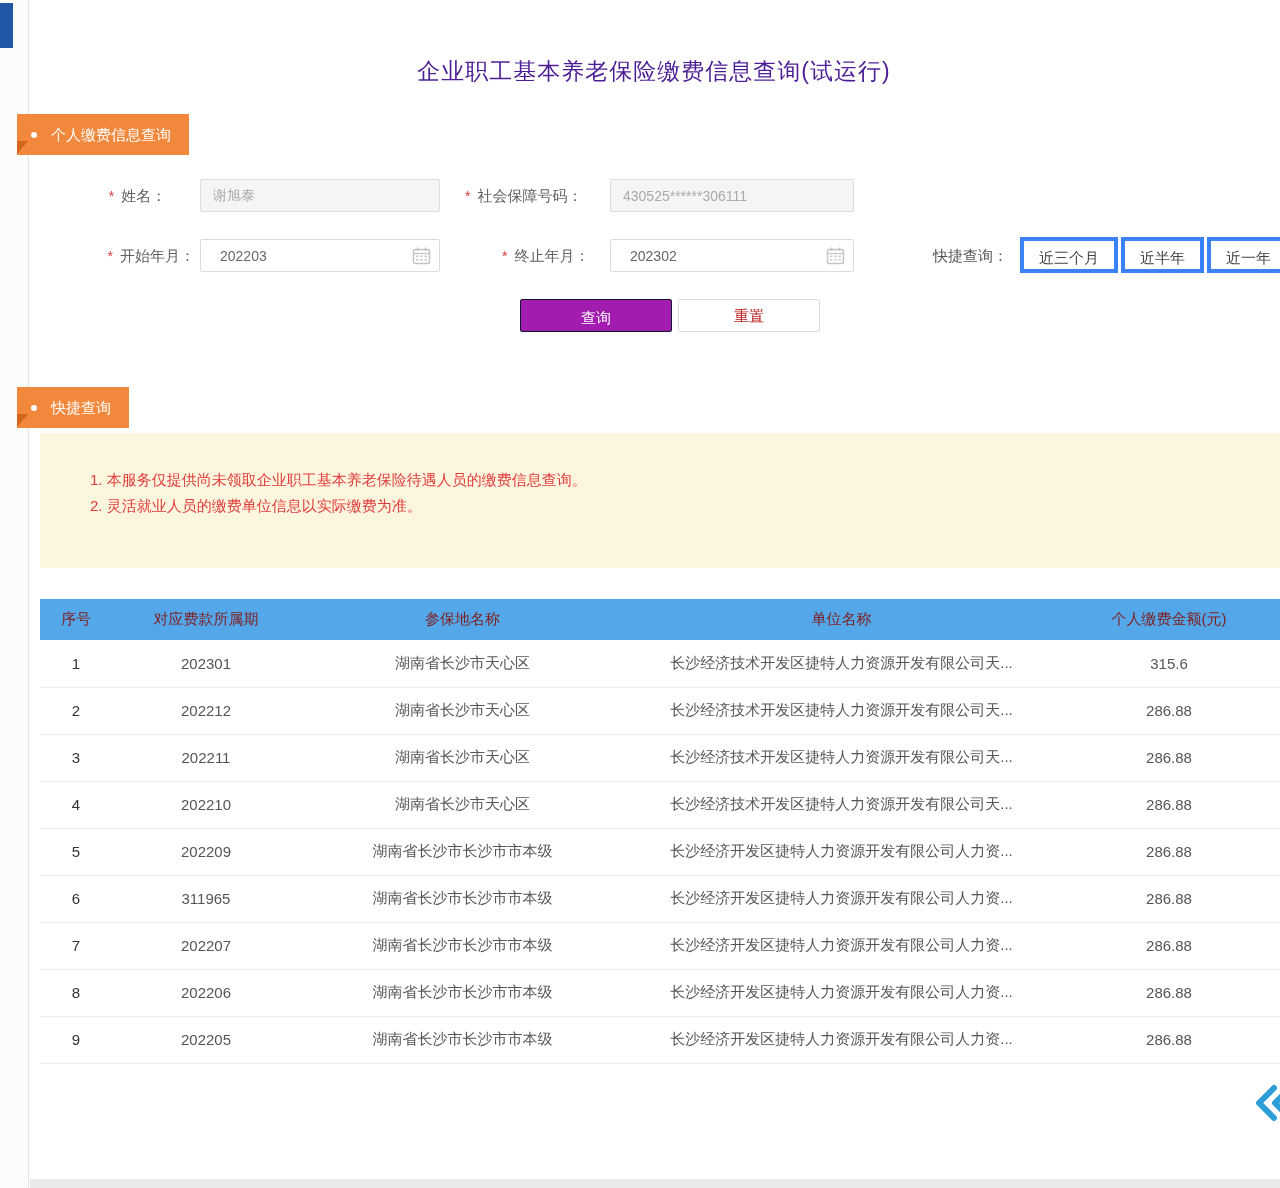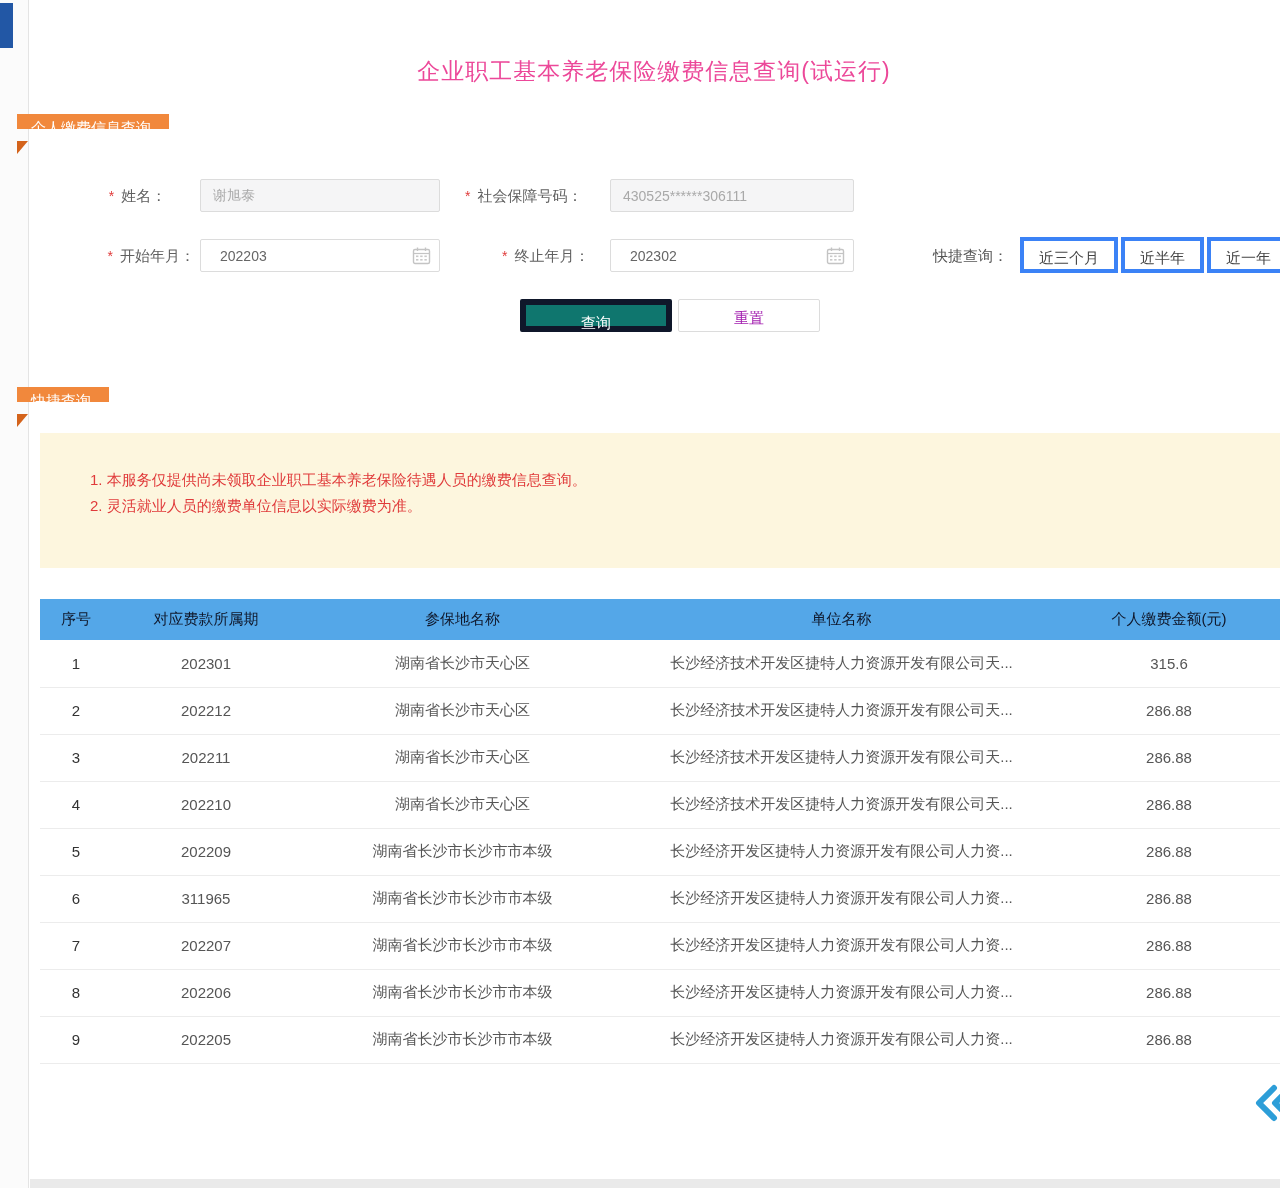--- a/index.html
+++ b/index.html
@@ -4,24 +4,24 @@
 <style>
   html,body{margin:0;padding:0;background:#fff;}
   .app{
     position:relative;width:1280px;height:1188px;overflow:hidden;background:#fff;
     font-family:"Liberation Sans","DejaVu Sans",sans-serif;color:#333;
   }
   
   .left-strip{position:absolute;left:0;top:0;width:28px;height:1188px;background:#fbfbfb;border-right:1px solid #e4e4e4;}
   .blue-tab{position:absolute;left:0;top:3px;width:13px;height:45px;background:#2257a5;}
   
-  .page-title{position:absolute;left:28px;top:56px;width:1252px;text-align:center;font-size:23px;color:#ec4899;font-weight:400;letter-spacing:1px;}
-  
-  .ribbon{position:absolute;left:17px;height:15px;line-height:27px;background:#f1883c;color:#fff;
-    font-size:15px;padding:0 18px 0 14px;display:flex;align-items:center;white-space:nowrap;flex-direction:column;}
+  .page-title{position:absolute;left:28px;top:56px;width:1252px;text-align:center;font-size:23px;color:#4c1d95;font-weight:400;letter-spacing:1px;}
+  
+  .ribbon{position:absolute;left:17px;height:41px;line-height:27px;background:#f1883c;color:#fff;
+    font-size:15px;padding:0 18px 0 14px;display:flex;align-items:center;white-space:nowrap;}
   .ribbon .dot{width:6px;height:6px;border-radius:50%;background:#fff;margin-right:14px;display:inline-block;}
   .ribbon-query{top:114px;}
   .ribbon-tips{top:387px;}
   .ribbon-fold{position:absolute;left:17px;width:11px;height:13px;background:#d4631b;
     clip-path:polygon(0 0,100% 0,0 100%);}
   .fold-query{top:141px;}
   .fold-tips{top:414px;}
   
   .form-label{position:absolute;font-size:15px;color:#606060;white-space:nowrap;}
   .req{color:#e03a3a;margin-right:7px;font-size:14px;}
@@ -32,29 +32,29 @@
   .date-wrap{position:absolute;width:240px;height:33px;}
   .date-wrap .txt-input{width:100%;height:100%;padding-right:36px;padding-left:19px;}
   .cal-icon{position:absolute;right:9px;top:7px;width:19px;height:19px;cursor:pointer;}
   .pos-abs{position:absolute;}
   
   .quick-group{position:absolute;left:1020px;top:237px;display:flex;gap:3px;}
   .quick-btn{height:36px;line-height:34px;padding:0 15px;background:#fff;border:4px solid #3b82f6;
     color:#444;font-size:15px;cursor:pointer;box-sizing:border-box;white-space:nowrap;}
   
   .btn{position:absolute;height:33px;border-radius:2px;font-size:15px;cursor:pointer;text-align:center;line-height:33px;box-sizing:border-box;}
-  .btn-primary{left:520px;top:299px;width:152px;background:#0f766e;color:#fff;border:6px solid #0f172a;}
-  .btn-plain{left:678px;top:299px;width:142px;background:#fff;color:#a21caf;border:1px solid #dcdcdc;}
+  .btn-primary{left:520px;top:299px;width:152px;background:#a21caf;color:#fff;border:1px solid #0f172a;}
+  .btn-plain{left:678px;top:299px;width:142px;background:#fff;color:#b91c1c;border:1px solid #dcdcdc;font-family:Liberation Mono, monospace;}
   
   .notice{position:absolute;left:40px;top:433px;width:1240px;height:135px;background:#fdf6de;box-sizing:border-box;
     padding:34px 20px 0 50px;}
   .notice-line{color:#e03b3b;font-size:15px;line-height:26px;}
   
   .pay-table{position:absolute;left:40px;top:599px;width:1240px;border-collapse:collapse;table-layout:fixed;}
-  .pay-table th{background:#54a7e8;color:#0f172a;font-weight:400;font-size:15px;height:41px;padding:0;}
+  .pay-table th{background:#54a7e8;color:#7f1d1d;font-weight:400;font-size:15px;height:41px;padding:0;}
   .pay-table td{height:47px;text-align:center;font-size:15px;color:#555;border-bottom:1px solid #ececec;
     overflow:hidden;white-space:nowrap;padding:0 4px;box-sizing:border-box;}
   .pay-table tr td:first-child{color:#333;}
   .c0{width:72px;}.c1{width:188px;}.c2{width:325px;}.c3{width:433px;}.c4{width:222px;}
   
   .chevron{position:absolute;left:1250px;top:1081px;width:44px;height:44px;cursor:pointer;}
   
   .bottom-bar{position:absolute;left:30px;top:1179px;width:1250px;height:9px;background:#eaeaea;}
 </style>
 </head>

